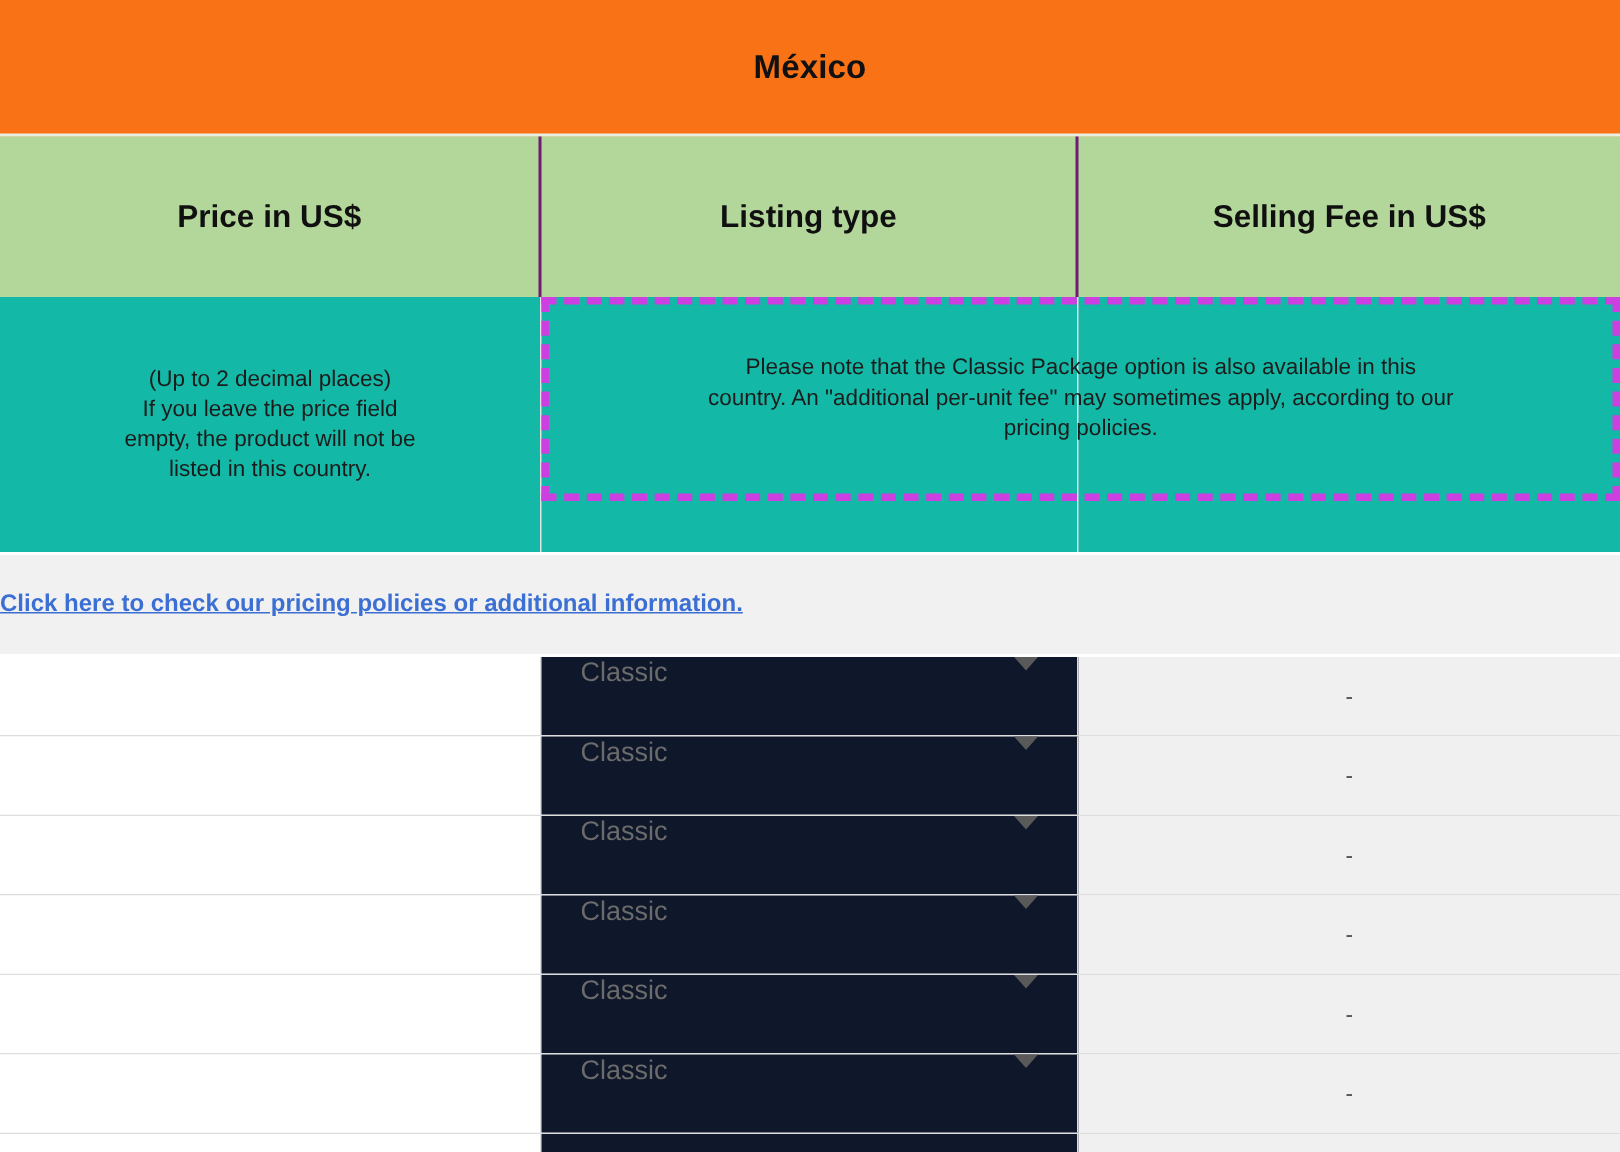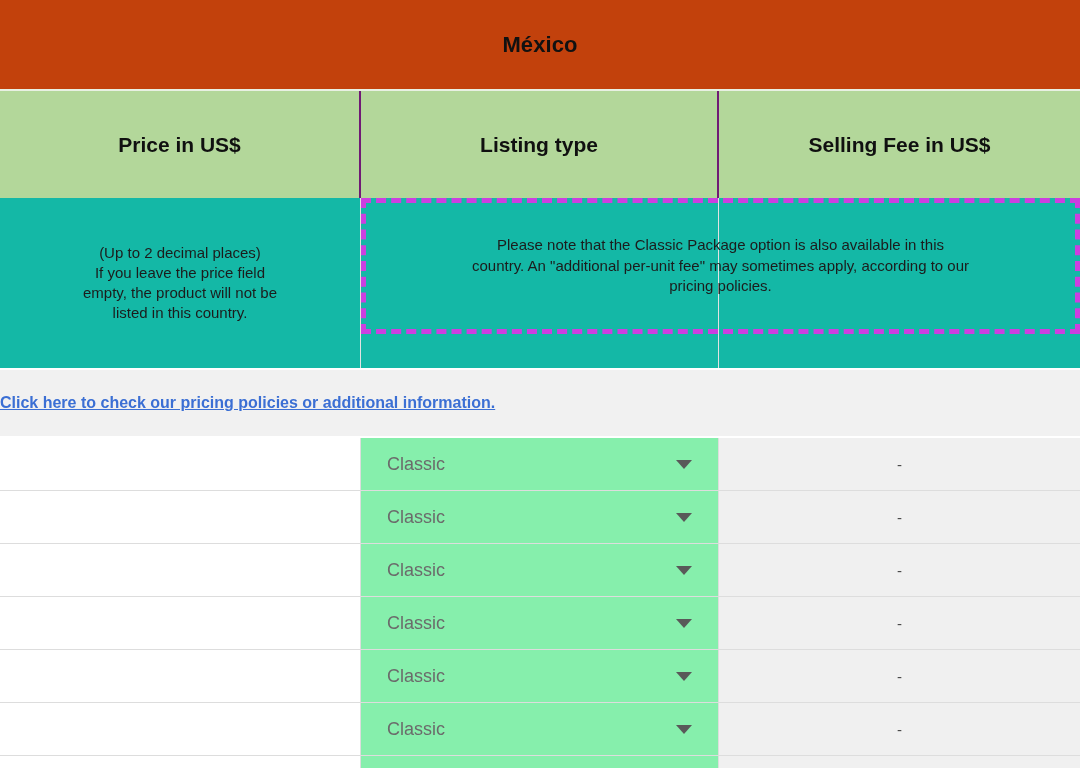--- a/index.html
+++ b/index.html
@@ -19,21 +19,21 @@
   .sheet {
     position: relative;
     width: 1080px;
     height: 768px;
     box-sizing: border-box;
   }
 
   
   .country-band {
     height: 91px;
-    background: #c2410c;
+    background: #f97316;
     border-bottom: 2px solid #e8f0e2;
     display: flex;
     align-items: center;
     justify-content: center;
     box-sizing: border-box;
   }
   .country-title {
     font-size: 22px;
     font-weight: bold;
     color: #111111;
@@ -150,24 +150,23 @@
     background: transparent;
     font-family: "Liberation Sans", sans-serif;
     font-size: 17px;
     color: #555555;
     padding: 0 14px;
     box-sizing: border-box;
   }
   .cell-listing {
     width: 358px;
     flex: 0 0 358px;
-    background: #86efac;
+    background: #0f172a;
     border-right: 1px solid #dddddd;
     display: flex;
-    align-items: center;
     box-sizing: border-box;
     padding: 0 20px 0 26px;
     cursor: pointer;
     position: relative;
   }
   .listing-label {
     font-size: 18px;
     color: #6b6b6b;
     flex: 1 1 auto;
   }

